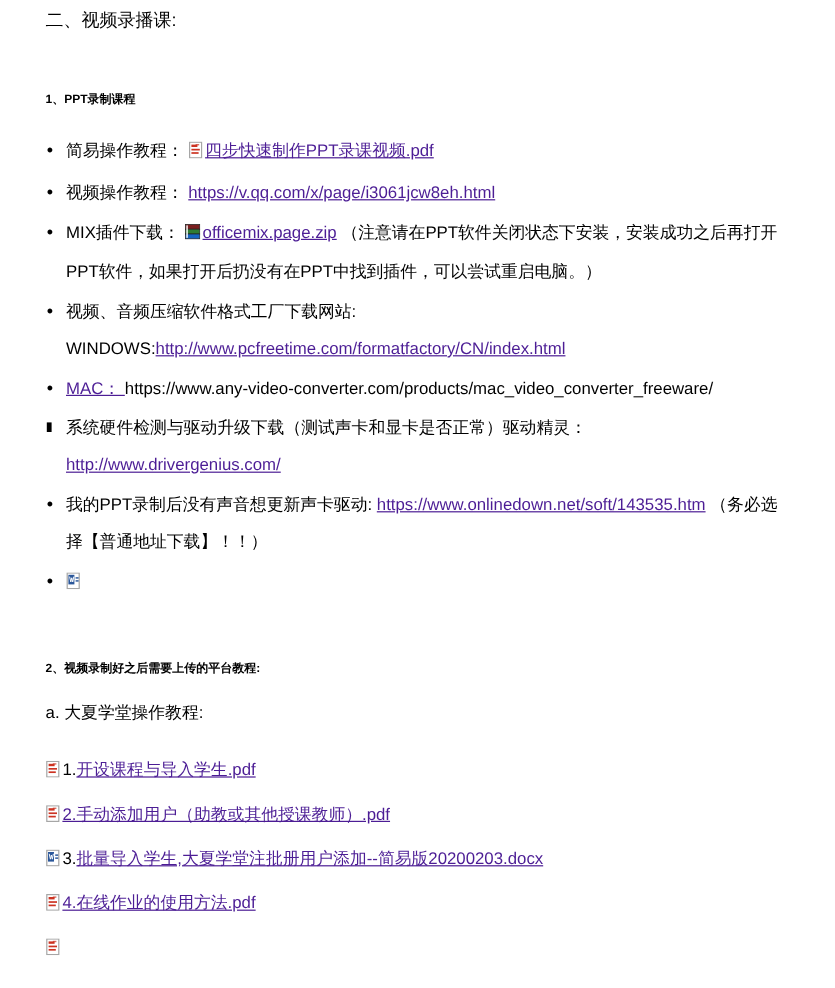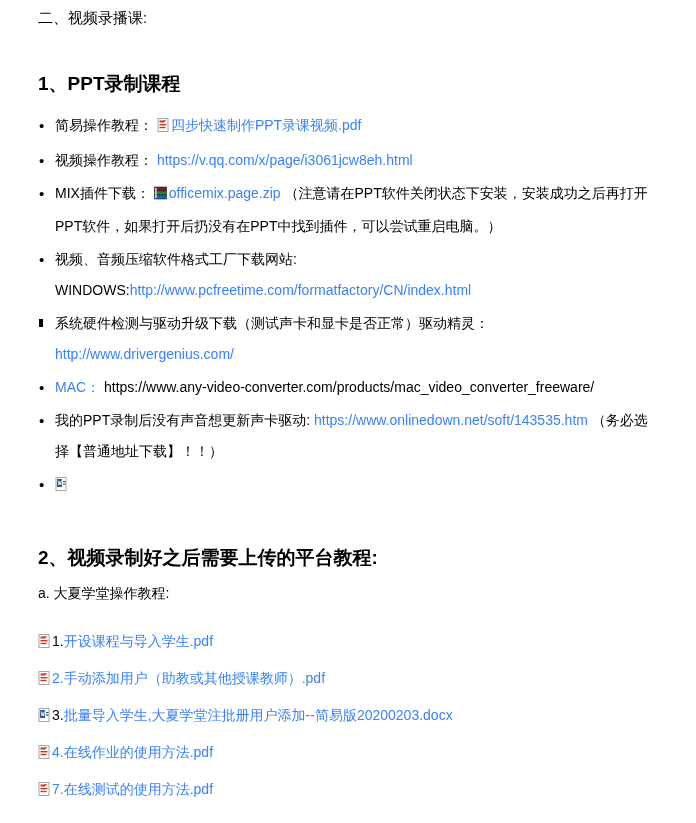--- a/index.html
+++ b/index.html
@@ -1,31 +1,31 @@
 <!DOCTYPE html>
 <html><head>
 <meta charset="utf-8">
 <style>
   html,body{margin:0;padding:0;background:#fff;}
   body{width:696px;height:823px;overflow:hidden;
        font-family:"Liberation Sans","DejaVu Sans",sans-serif;
        font-size:14px;color:#000;}
   .content{padding:8px 42px 0 38px;}
   .doc-title{font-size:15px;font-weight:normal;line-height:20px;}
-  .sec-heading{font-size:19px;font-weight:bold;line-height:20px;}
+  .sec-heading{font-size:10px;font-weight:bold;line-height:20px;}
   #s1-heading{margin-top:46px;}
   #s2-heading{margin-top:46px;}
   ul.bullets{list-style:none;margin:16px 0 0 0;padding:0 0 0 17px;}
   ul.bullets li{position:relative;line-height:31px;margin-bottom:2px;}
   .marker{position:absolute;left:-16px;top:0;width:14px;line-height:31px;
           font-size:13px;color:#000;}
   .marker.square::before{content:"";display:inline-block;width:4px;height:8px;
           background:#000;vertical-align:middle;margin-bottom:3px;}
   .marker.dot::before{content:"\2022";font-size:15px;}
-  a.doclink{color:#3b82f6;cursor:pointer;}
+  a.doclink{color:#4c1d95;text-decoration:underline;cursor:pointer;}
   .plain-url{color:#000;text-decoration:none;}
   .file-icon{display:inline-block;vertical-align:-2px;margin-right:2px;}
   .sub-line{margin-top:15px;line-height:20px;}
   .files{margin-top:21px;}
   .file-row{line-height:35px;white-space:nowrap;}
 </style>
 </head>
 <body>
 
 <div class="content">
@@ -42,22 +42,22 @@
       <rect x="6" y="2" width="3" height="1.2" fill="#cc3322" opacity="0.7"></rect>
     </svg></span><a class="doclink">四步快速制作PPT录课视频.pdf</a></li>
       <li><span class="marker dot"></span><span class="">视频操作教程： </span><a class="doclink">https://v.qq.com/x/page/i3061jcw8eh.html</a></li>
       <li><span class="marker dot"></span><span class="">MIX插件下载： </span><span class="file-icon"><svg width="13" height="14" viewBox="0 0 13 14">
       <rect x="0.5" y="1" width="12" height="4" fill="#7a1f1f" stroke="#222" stroke-width="0.6"></rect>
       <rect x="0.5" y="5" width="12" height="4" fill="#2e7d32" stroke="#222" stroke-width="0.6"></rect>
       <rect x="0.5" y="9" width="12" height="4" fill="#1565c0" stroke="#222" stroke-width="0.6"></rect>
       <rect x="1.2" y="1.8" width="1.4" height="10.4" fill="#fff" opacity="0.85"></rect>
     </svg></span><a class="doclink">officemix.page.zip</a><span class=""> （注意请在PPT软件关闭状态下安装，安装成功之后再打开PPT软件，如果打开后扔没有在PPT中找到插件，可以尝试重启电脑。）</span></li>
       <li><span class="marker dot"></span><span class="">视频、音频压缩软件格式工厂下载网站:</span><br><span class="">WINDOWS:</span><a class="doclink">http://www.pcfreetime.com/formatfactory/CN/index.html</a></li>
+      <li><span class="marker dot"></span><a class="doclink">MAC： </a><span class="plain-url">https://www.any-video-converter.com/products/mac_video_converter_freeware/</span></li>
       <li><span class="marker square"></span><span class="">系统硬件检测与驱动升级下载（测试声卡和显卡是否正常）驱动精灵： </span><a class="doclink">http://www.drivergenius.com/</a></li>
-      <li><span class="marker dot"></span><a class="doclink">MAC： </a><span class="plain-url">https://www.any-video-converter.com/products/mac_video_converter_freeware/</span></li>
       <li><span class="marker dot"></span><span class="">我的PPT录制后没有声音想更新声卡驱动: </span><a class="doclink">https://www.onlinedown.net/soft/143535.htm</a><span class=""> （务必选择【普通地址下载】！！）</span></li>
       <li><span class="marker dot"></span><span class="file-icon"><svg width="12" height="14" viewBox="0 0 12 14">
       <rect x="1" y="0.5" width="10" height="13" fill="#fff" stroke="#a6a6a6"></rect>
       <rect x="2" y="2" width="5" height="8" fill="#2b579a"></rect>
       <path d="M3 3.5 L4 8 L4.8 4.5 L5.6 8 L6.5 3.5" stroke="#fff" fill="none" stroke-width="0.8"></path>
       <rect x="8" y="4" width="2.5" height="1.2" fill="#2b579a"></rect>
       <rect x="8" y="6.5" width="2.5" height="1.2" fill="#2b579a"></rect>
     </svg></span></li>
     </ul>
 
@@ -93,15 +93,15 @@
       <rect x="2.5" y="6" width="7" height="1.4" fill="#cc3322"></rect>
       <rect x="2.5" y="8.8" width="6" height="1.4" fill="#cc3322"></rect>
       <rect x="6" y="2" width="3" height="1.2" fill="#cc3322" opacity="0.7"></rect>
     </svg></span><a class="doclink">4.在线作业的使用方法.pdf</a></div>
       <div class="file-row"><span class="file-icon"><svg width="12" height="14" viewBox="0 0 12 14">
       <rect x="1" y="0.5" width="10" height="13" fill="#fff" stroke="#a6a6a6"></rect>
       <rect x="2.5" y="2.5" width="5" height="2" fill="#cc3322"></rect>
       <rect x="2.5" y="6" width="7" height="1.4" fill="#cc3322"></rect>
       <rect x="2.5" y="8.8" width="6" height="1.4" fill="#cc3322"></rect>
       <rect x="6" y="2" width="3" height="1.2" fill="#cc3322" opacity="0.7"></rect>
-    </svg></span><a class="doclink">7.在线测试的使用方法.pdf</a></div>
+    </svg></span></div>
     </div>
 </div>
 
 </body></html>

